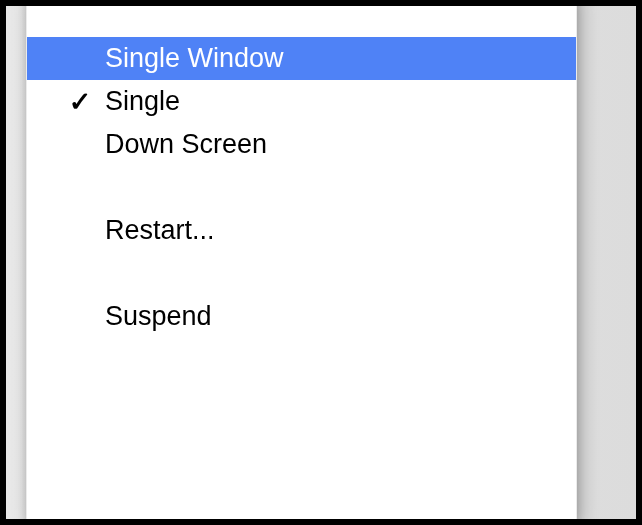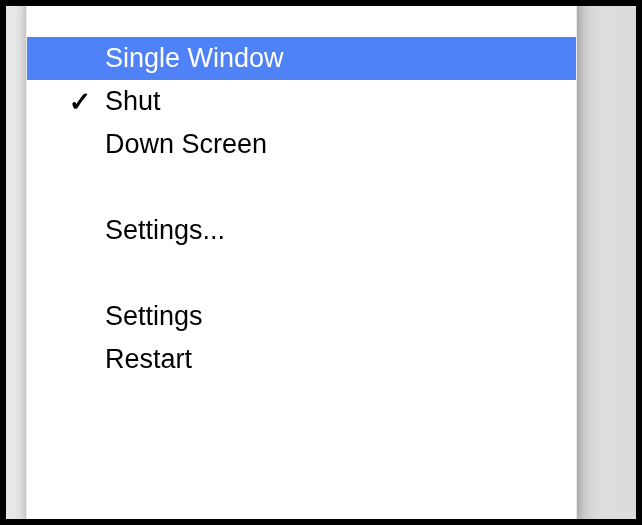--- a/index.html
+++ b/index.html
@@ -72,38 +72,35 @@
 
 <div class="frame">
   <div class="menu-panel">
 
     <div class="menu-item highlighted">
       <span class="label">Single Window</span>
     </div>
 
     <div class="menu-item">
       <span class="check">✓</span>
-      <span class="label">Shut</span>
+      <span class="label">Single</span>
     </div>
 
     <div class="menu-item">
       <span class="label">Down Screen</span>
     </div>
 
     <div class="menu-separator"></div>
 
     <div class="menu-item">
-      <span class="label">Settings...</span>
+      <span class="label">Restart...</span>
     </div>
 
     <div class="menu-separator"></div>
 
     <div class="menu-item">
-      <span class="label">Settings</span>
+      <span class="label">Suspend</span>
     </div>
 
-    <div class="menu-item">
-      <span class="label">Restart</span>
-    </div>
 
 
   </div>
 </div>
 
 </body></html>

